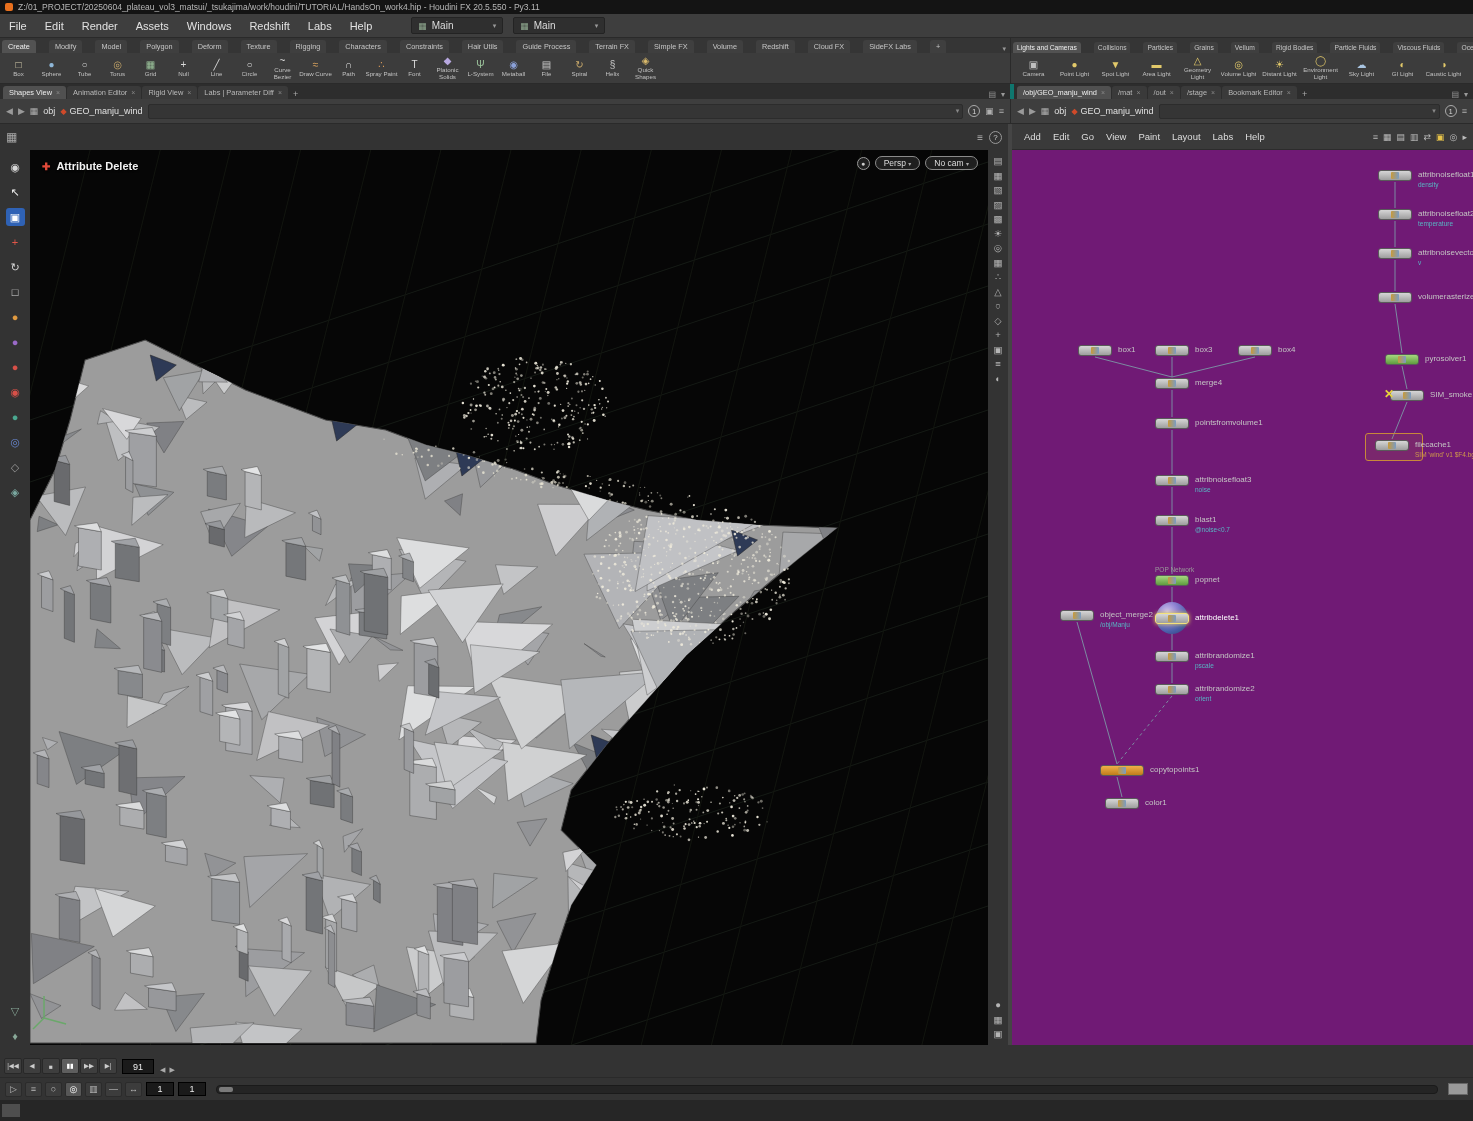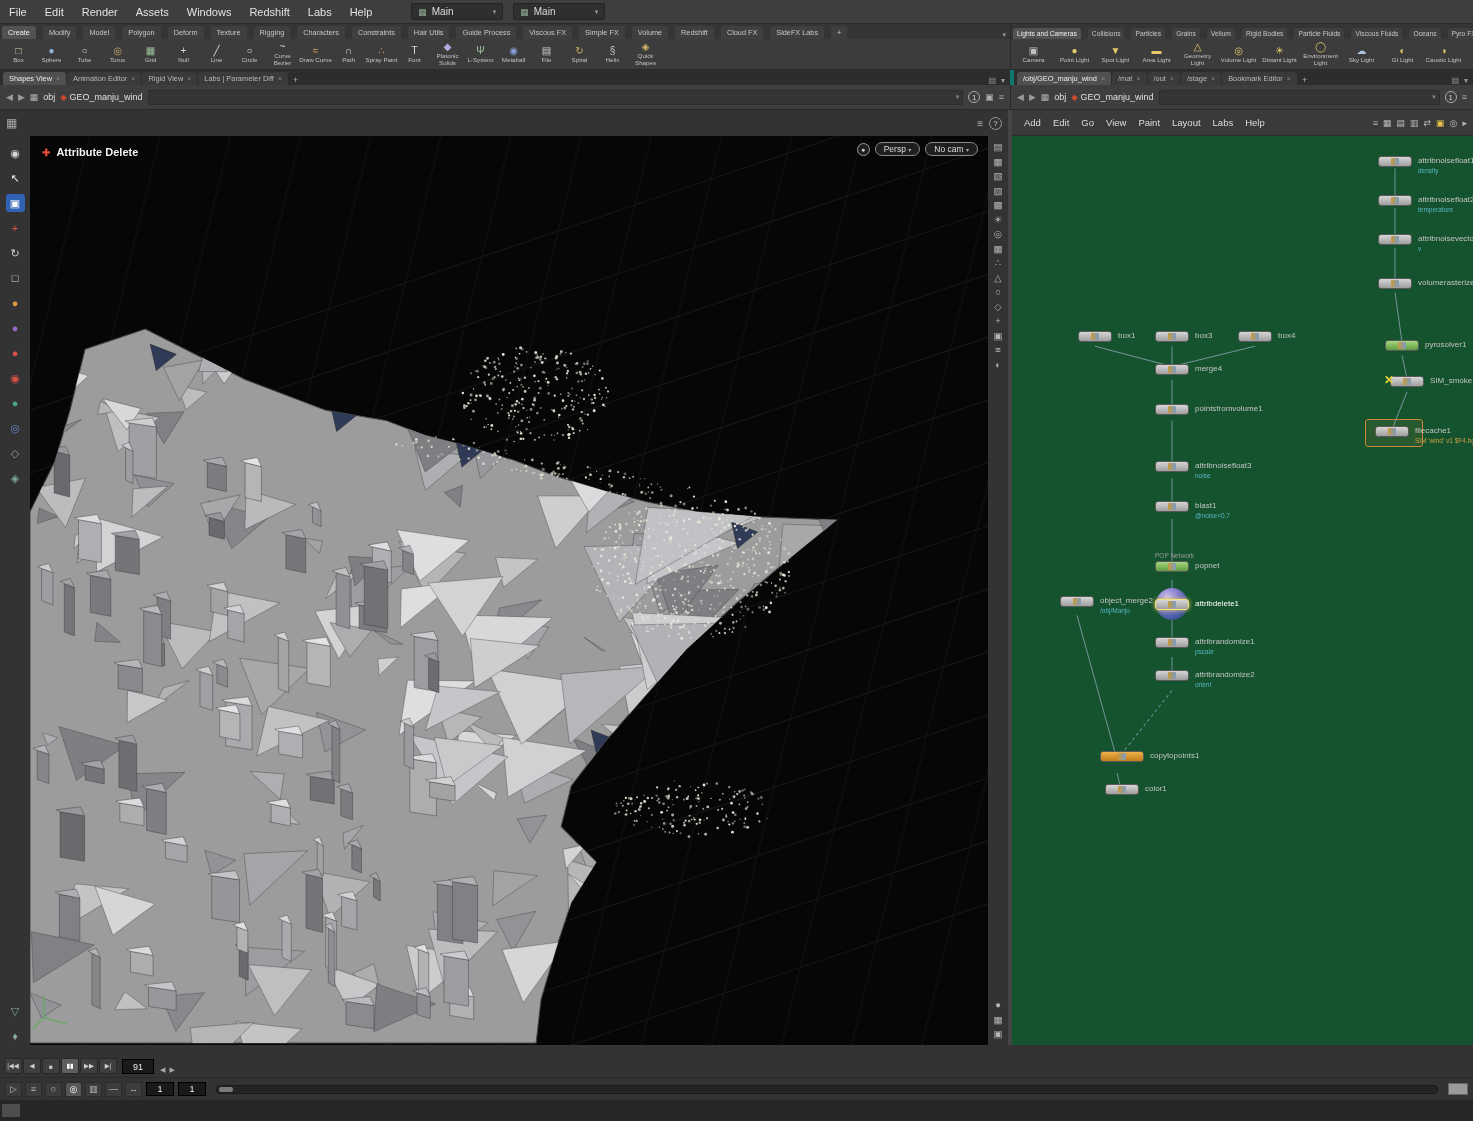--- a/index.html
+++ b/index.html
@@ -17,21 +17,21 @@
   .desk-selector{display:flex;align-items:center;gap:5px;background:#2f2f2f;border:1px solid #232323;border-radius:2px;height:17px;padding:0 6px;font-size:10px;min-width:92px;color:#ddd}
   .desk-selector .g{color:#8fa88f;font-size:9px}
   .desk-selector .v{margin-left:auto;color:#999;font-size:7px}
   .sel1{margin-left:30px}.sel2{margin-left:10px}
 
   
   .shelf{height:46px;display:flex;background:#3c3c3c;border-bottom:1px solid #2a2a2a}
   .shelf-left{flex:1;min-width:0;display:flex;flex-direction:column}
   .shelf-right{width:463px;border-left:1px solid #2a2a2a;display:flex;flex-direction:column}
   .shelf-tabs{display:flex;height:15px;background:#353535;align-items:flex-end;overflow:hidden;padding-left:2px}
-  .shelf-tab{font-size:7.3px;color:#c6c6c6;padding:2px 6px;background:#3f3f3f;border-radius:3px 3px 0 0;margin-right:7px;white-space:nowrap;flex:none}
+  .shelf-tab{font-size:7.3px;color:#c6c6c6;padding:2px 6px;background:#3f3f3f;border-radius:3px 3px 0 0;margin-right:13px;white-space:nowrap;flex:none}
   .shelf-tab.active{background:#525252;color:#efefef}
   .shelf-right .shelf-tab{font-size:6.7px;padding:2px 4px}
   .shelf-tools{display:flex;height:31px;overflow:hidden;padding-left:2px;align-items:center}
   .shelf-tool{width:33px;flex:none;display:flex;flex-direction:column;align-items:center;justify-content:center;gap:1px;height:100%}
   .shelf-tool.wide{width:41px}
   .tool-glyph{font-size:10px;line-height:11px}
   .tool-label{font-size:6.2px;line-height:6.6px;color:#c2c2c2;text-align:center;max-height:14px;overflow:hidden}
   .shelf-end{margin-left:auto;color:#999;font-size:7px;padding:0 4px}
 
   
@@ -81,21 +81,21 @@
   .pill .v{font-size:6px;color:#aaa}
   .lock-circle{width:13px;height:13px;border:1px solid #999;border-radius:50%;color:#ccc;font-size:7px;display:flex;align-items:center;justify-content:center;background:rgba(40,40,40,.75)}
 
   .divider{width:4px;background:#454545}
 
   
   .net-pane{width:461px;display:flex;flex-direction:column}
   .net-menu{height:26px;background:#3a3a3a;display:flex;align-items:center;padding:0 6px;font-size:9.5px;color:#ddd;border-bottom:1px solid #2c2c2c}
   .net-menu-item{padding:0 6px}
   .net-icons{margin-left:auto;display:flex;gap:5px;font-size:9px;color:#bbb;align-items:center}
-  .net-canvas{flex:1;position:relative;background:#14532d;overflow:hidden}
+  .net-canvas{flex:1;position:relative;background:#701a75;overflow:hidden}
   #net-svg{position:absolute;inset:0;width:100%;height:100%}
   #net-nodes{position:absolute;inset:0}
   .node{position:absolute}
   .node-body{position:absolute;left:0;top:0;width:34px;height:11px;background:linear-gradient(#d6d6d6,#9e9e9e);border:1px solid #5a5a5a;border-radius:3px;display:flex;align-items:center;justify-content:center;z-index:2}
   .node-ic{width:8px;height:7px;border-radius:1px;background:linear-gradient(90deg,#c89a3a,#7a9cc4)}
   .green .node-body{background:linear-gradient(#a6d77f,#5f9c3f)}
   .orange .node-body{background:linear-gradient(#f0b04a,#c07c1a);width:44px}
   .selected .node-body{border:1px solid #f4e27a;box-shadow:0 0 4px #d9c75a}
   .node-label{position:absolute;left:40px;top:0px;font-size:8px;color:#c4c4c4;white-space:nowrap;z-index:2}
   .orange .node-label{left:50px}
@@ -127,20 +127,24 @@
   .takes-box{width:20px;height:12px;background:#9a9a9a;border:1px solid #666;flex:none}
 
   .status{height:21px;background:#262626;display:flex;align-items:center}
   .status-chip{width:18px;height:13px;background:#4e4e4e;margin-left:2px}
 </style>
 </head>
 <body>
 
 <div class="app">
 
+  <div class="titlebar">
+    <div class="houdini-logo"></div>
+    <span>Z:/01_PROJECT/20250604_plateau_vol3_matsui/_tsukajima/work/houdini/TUTORIAL/HandsOn_work4.hip - Houdini FX 20.5.550 - Py3.11</span>
+  </div>
 
   <div class="menubar">
     <div id="menu-items" style="display:flex;height:100%">
         <div class="menu-item">File</div>
         <div class="menu-item">Edit</div>
         <div class="menu-item">Render</div>
         <div class="menu-item">Assets</div>
         <div class="menu-item">Windows</div>
         <div class="menu-item">Redshift</div>
         <div class="menu-item">Labs</div>
@@ -165,21 +169,21 @@
           <div class="shelf-tab">Modify</div>
           <div class="shelf-tab">Model</div>
           <div class="shelf-tab">Polygon</div>
           <div class="shelf-tab">Deform</div>
           <div class="shelf-tab">Texture</div>
           <div class="shelf-tab">Rigging</div>
           <div class="shelf-tab">Characters</div>
           <div class="shelf-tab">Constraints</div>
           <div class="shelf-tab">Hair Utils</div>
           <div class="shelf-tab">Guide Process</div>
-          <div class="shelf-tab">Viscous FX</div>
+          <div class="shelf-tab">Terrain FX</div>
           <div class="shelf-tab">Simple FX</div>
           <div class="shelf-tab">Volume</div>
           <div class="shelf-tab">Redshift</div>
           <div class="shelf-tab">Cloud FX</div>
           <div class="shelf-tab">SideFX Labs</div>
           <div class="shelf-tab">+</div>
           <span class="shelf-end">▾</span>
         </div>
       <div class="shelf-tools" id="shelf-tools-left">
           <div class="shelf-tool">

